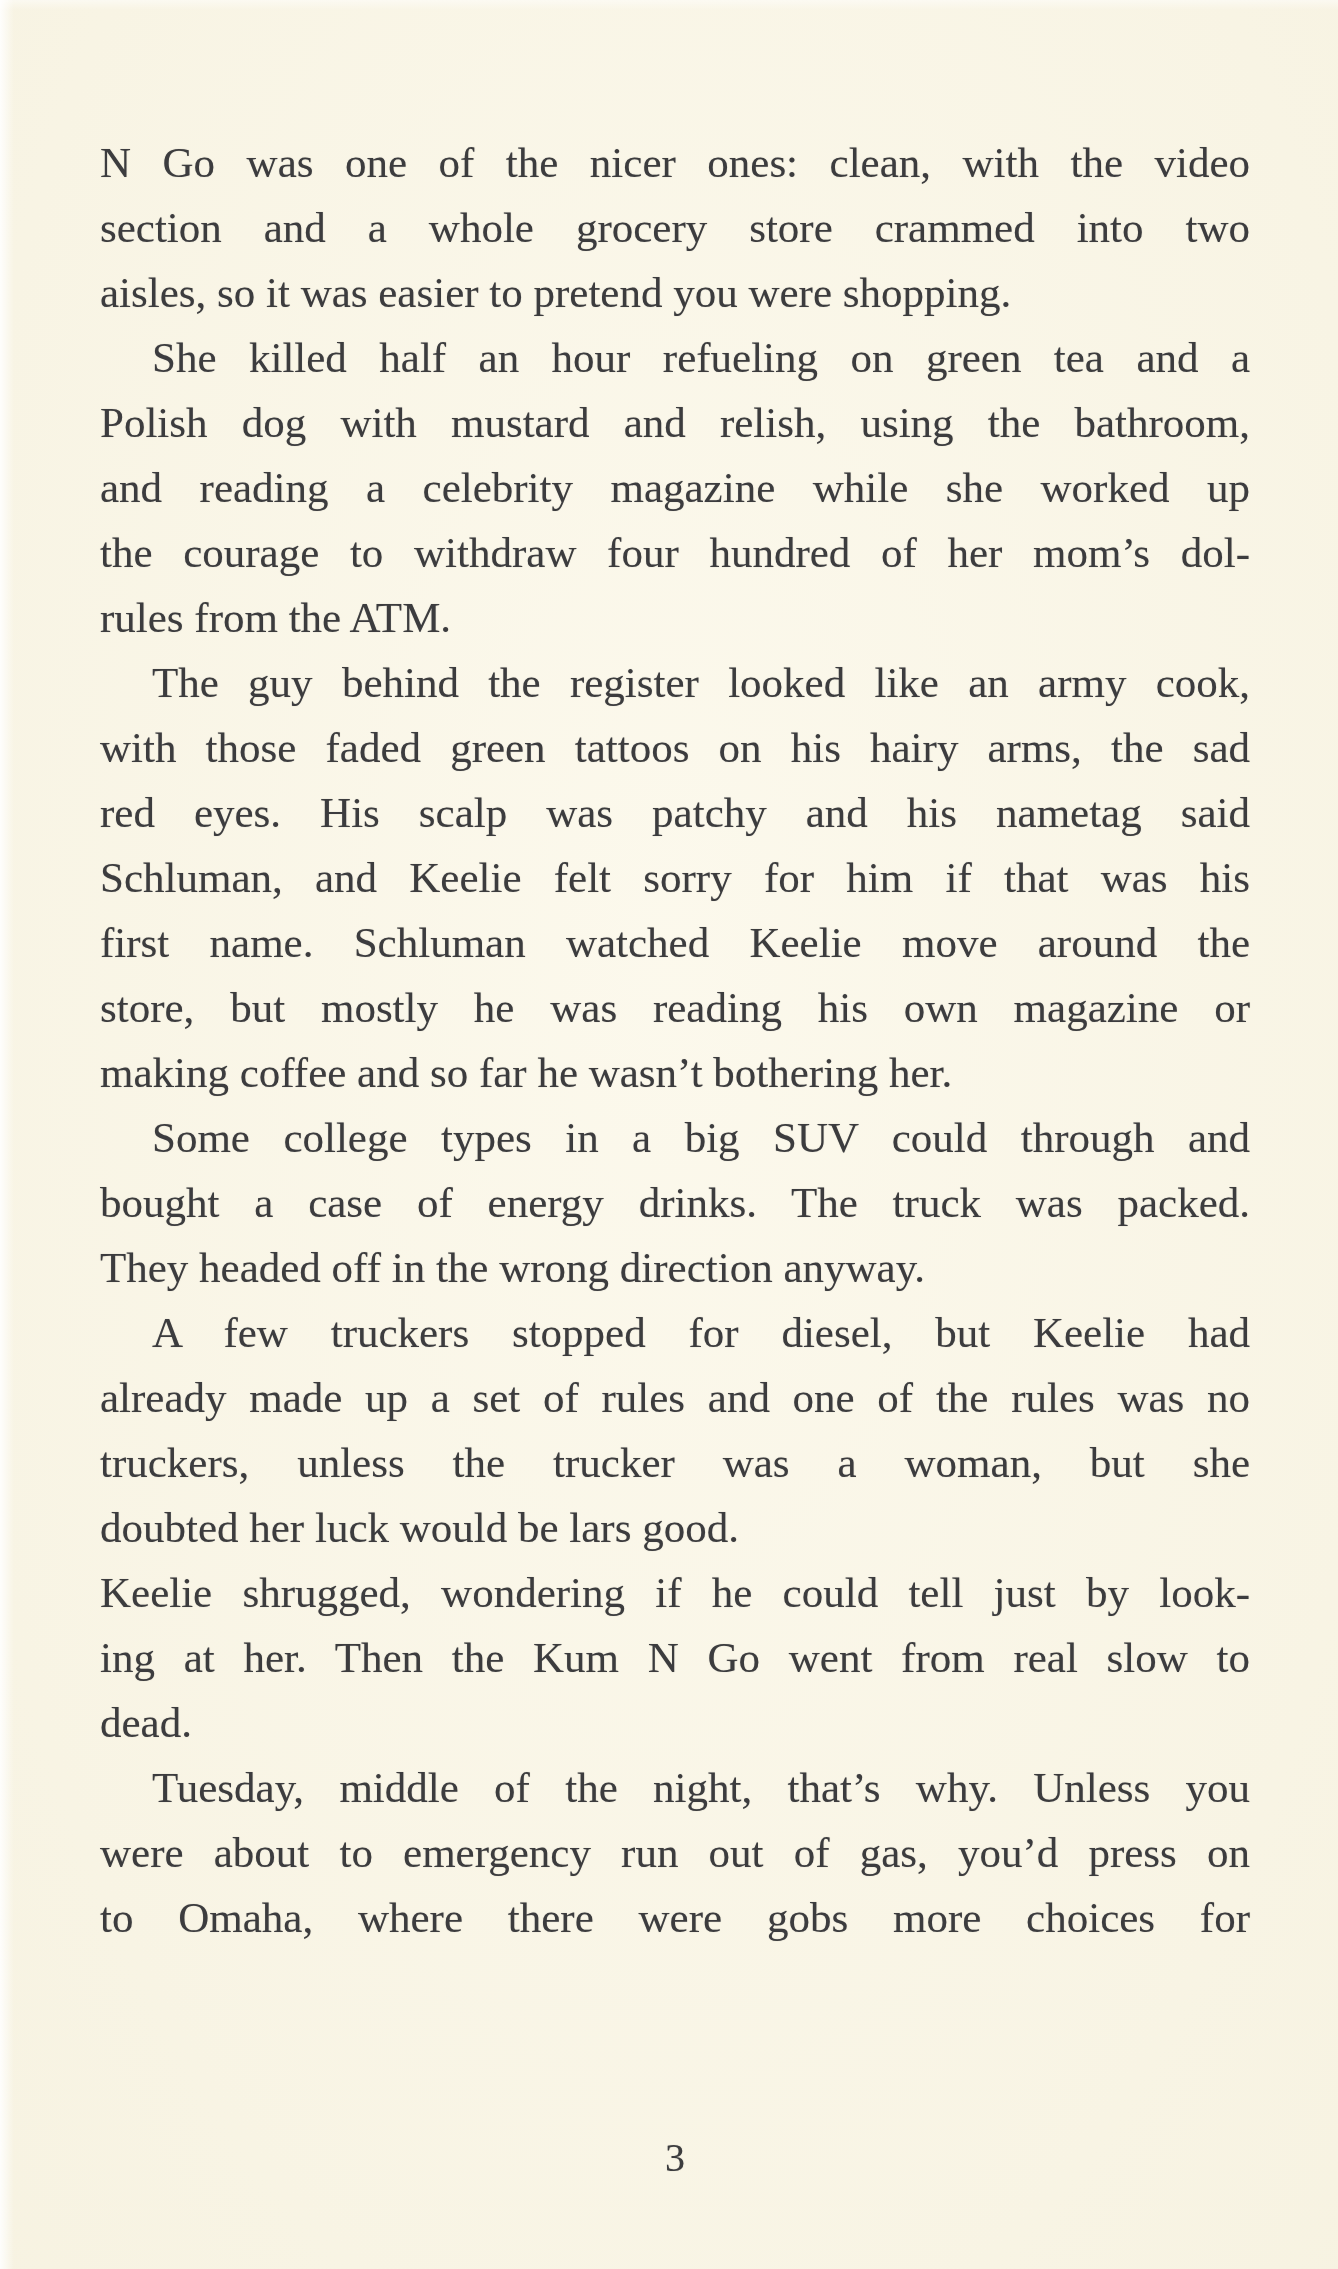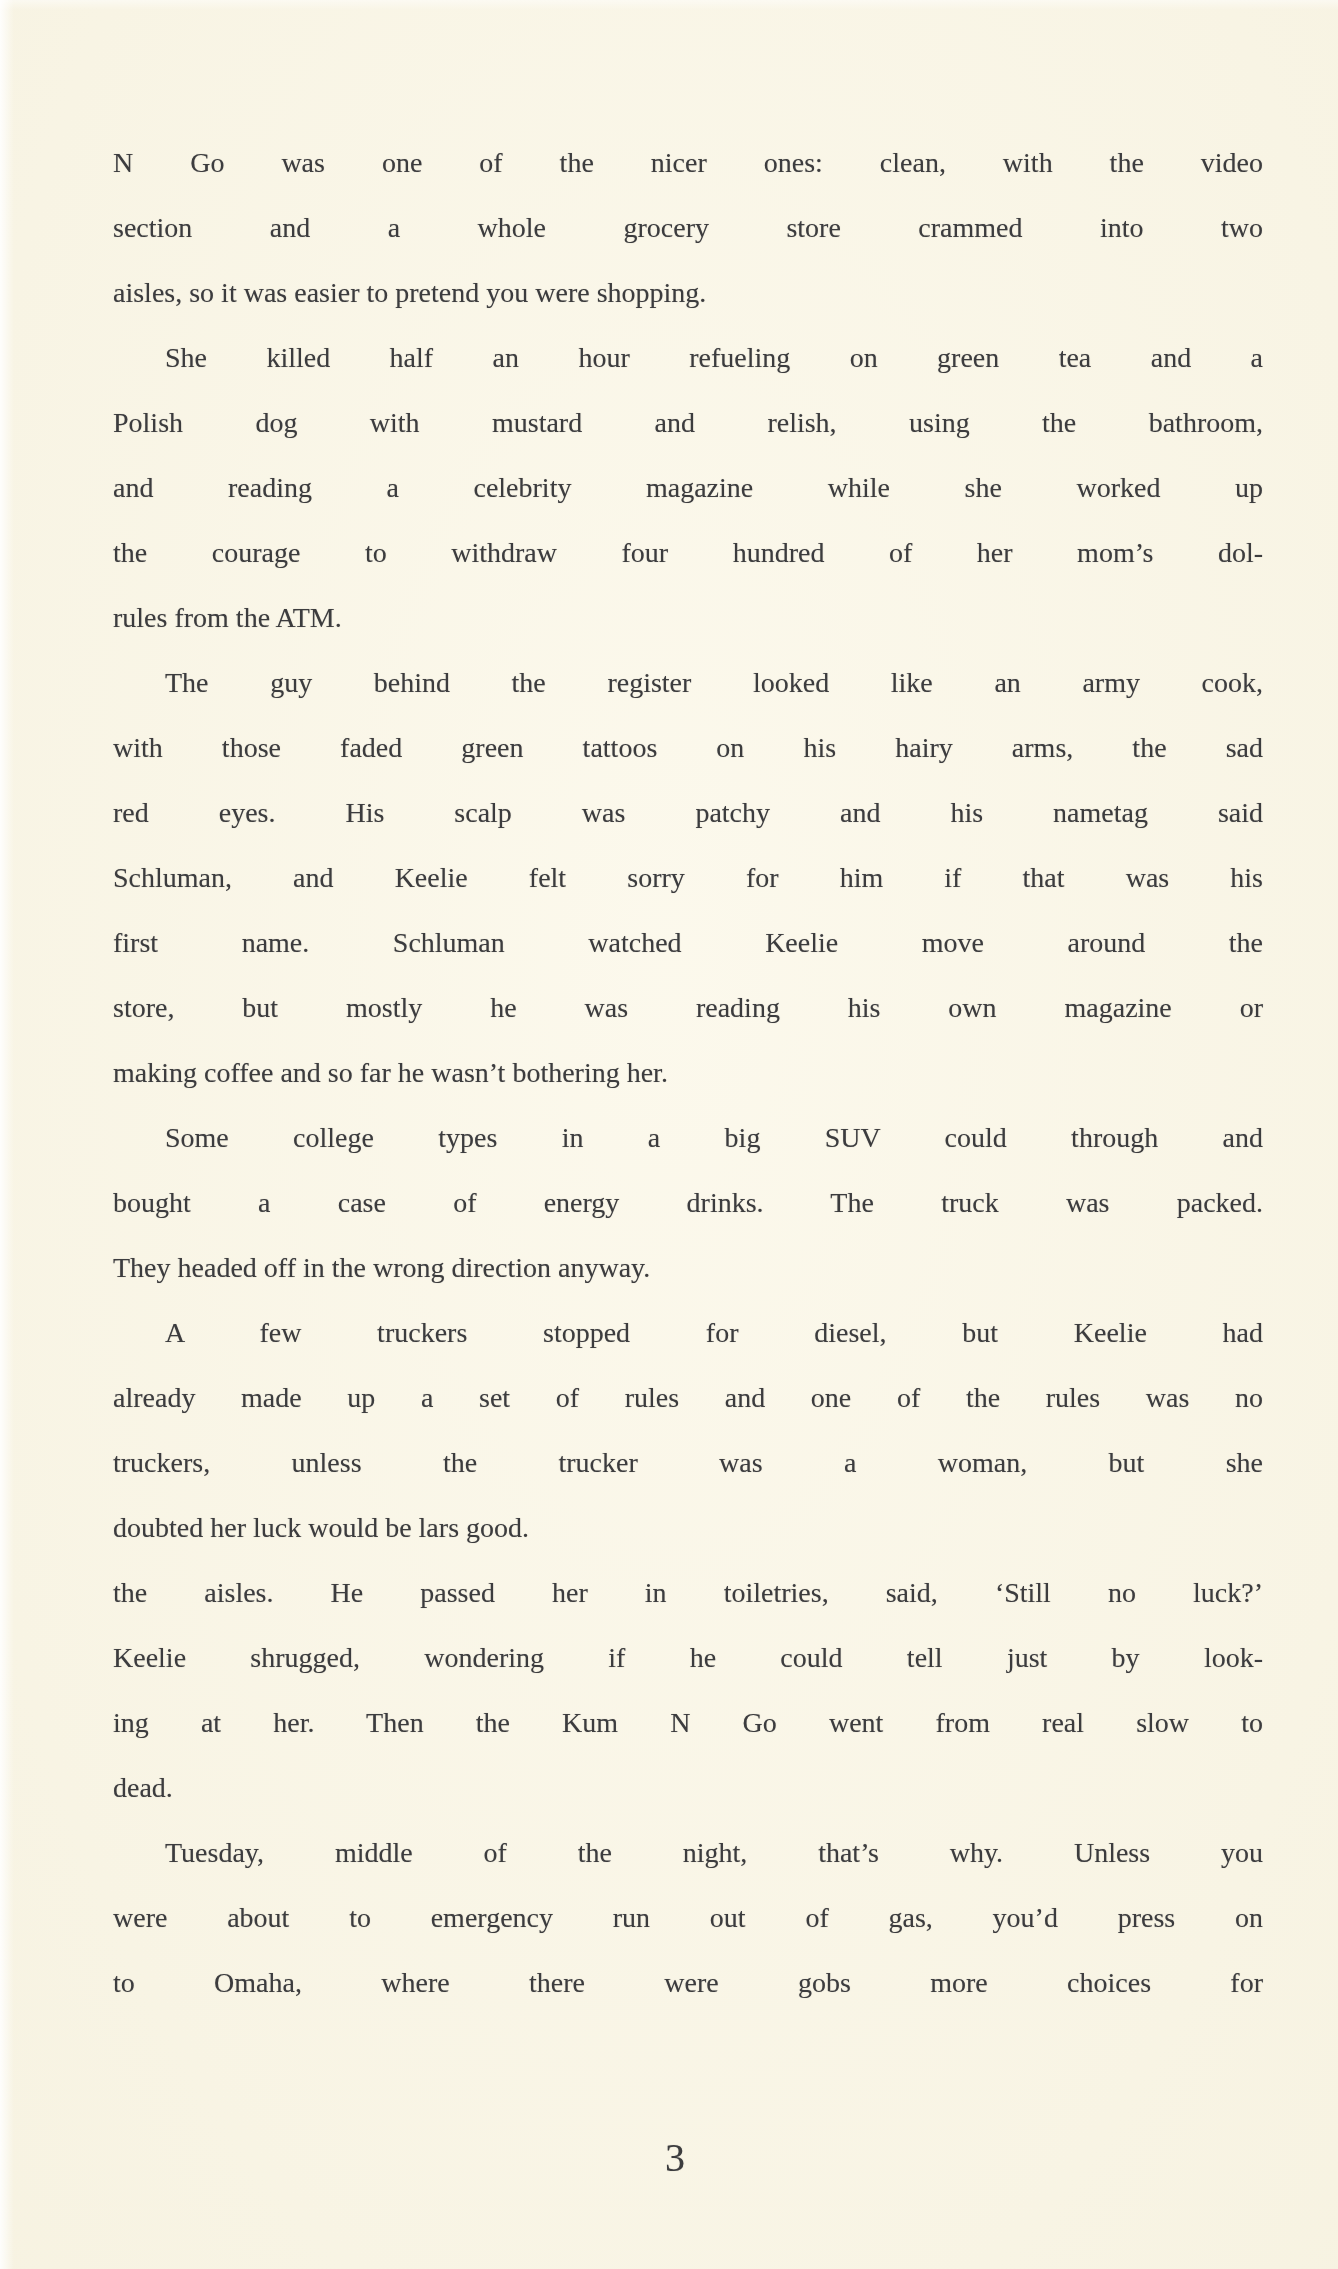--- a/index.html
+++ b/index.html
@@ -16,24 +16,24 @@
     background-image:
       linear-gradient(90deg, rgba(255,255,255,0.9) 0px, rgba(255,255,255,0) 14px),
       linear-gradient(180deg, rgba(255,255,255,0.5) 0px, rgba(255,255,255,0) 10px),
       radial-gradient(ellipse at 50% 42%, rgba(255,255,255,0.22), rgba(120,110,60,0.03));
     overflow: hidden;
     font-family: "Liberation Serif", "DejaVu Serif", serif;
     color: var(--ink, #3c3c3e);
   }
   .text-block {
     position: absolute;
-    left: 113px;
+    left: 100px;
     top: 130px;
     width: 1150px;
-    font-size: 28px;
+    font-size: 43px;
     text-shadow: 0 0 1px rgba(70,70,72,0.35);
   }
   .line {
     height: 65px;
     line-height: 65px;
     white-space: normal;
     overflow: visible;
   }
   .just {
     text-align: justify;
@@ -76,21 +76,20 @@
       <div class="line just"><span>first name. Schluman watched Keelie move around the</span></div>
       <div class="line just"><span>store, but mostly he was reading his own magazine or</span></div>
       <div class="line"><span>making coffee and so far he wasn’t bothering her.</span></div>
       <div class="line just indent"><span>Some college types in a big SUV could through and</span></div>
       <div class="line just"><span>bought a case of energy drinks. The truck was packed.</span></div>
       <div class="line"><span>They headed off in the wrong direction anyway.</span></div>
       <div class="line just indent"><span>A few truckers stopped for diesel, but Keelie had</span></div>
       <div class="line just"><span>already made up a set of rules and one of the rules was </span><span class="em">no</span></div>
       <div class="line just"><span class="em">truckers</span><span>, unless the trucker was a woman, but she</span></div>
       <div class="line"><span>doubted her luck would be lars good.</span></div>
-      <div class="line just"><span>the aisles. He passed her in toiletries, said, ‘Still no luck?’</span></div>
       <div class="line just"><span>Keelie shrugged, wondering if he could tell just by look-</span></div>
       <div class="line just"><span>ing at her. Then the Kum N Go went from real slow to</span></div>
       <div class="line"><span>dead.</span></div>
       <div class="line just indent"><span>Tuesday, middle of the night, that’s why. Unless you</span></div>
       <div class="line just"><span>were about to emergency run out of gas, you’d press on</span></div>
       <div class="line just"><span>to Omaha, where there were gobs more choices for</span></div>
     </div>
   <div class="page-number">3</div>
 </div>
 

